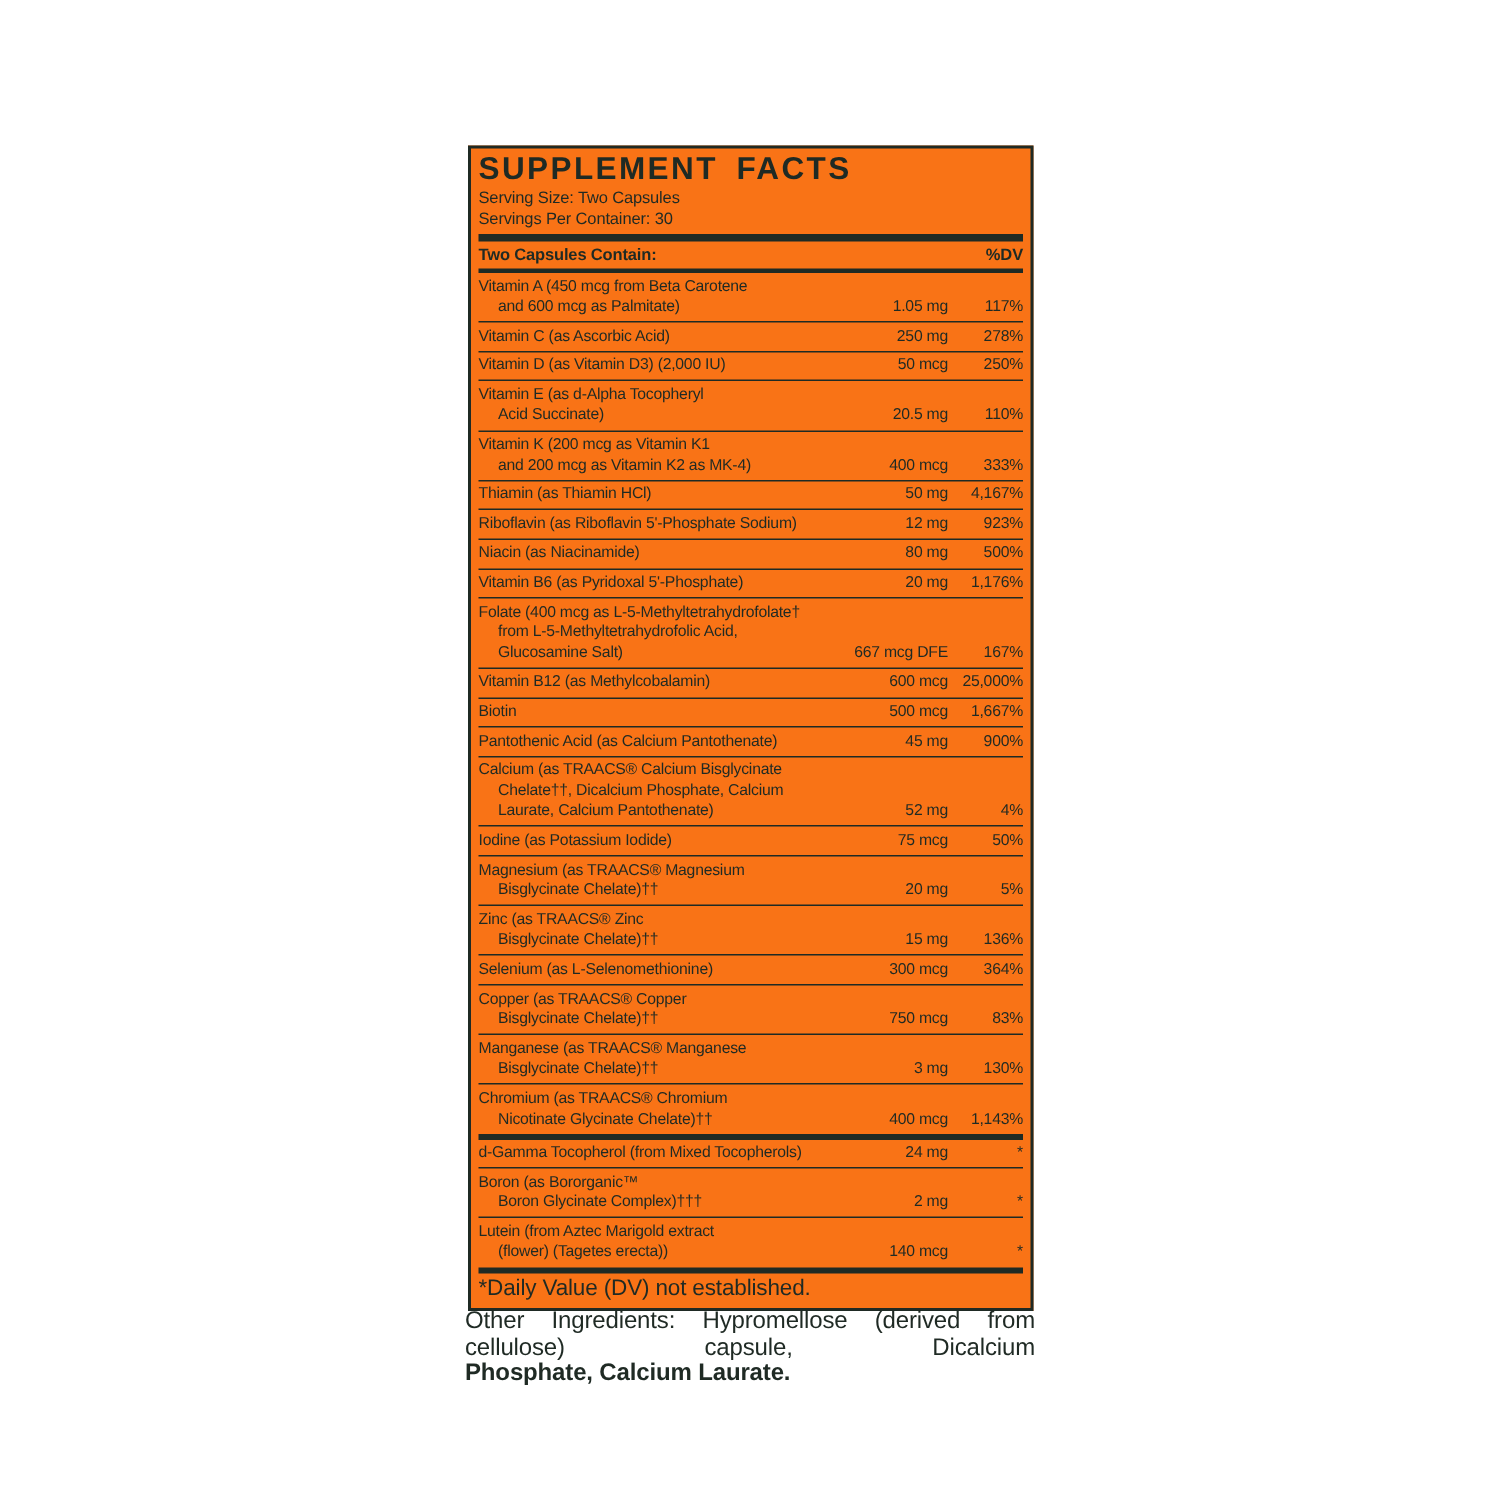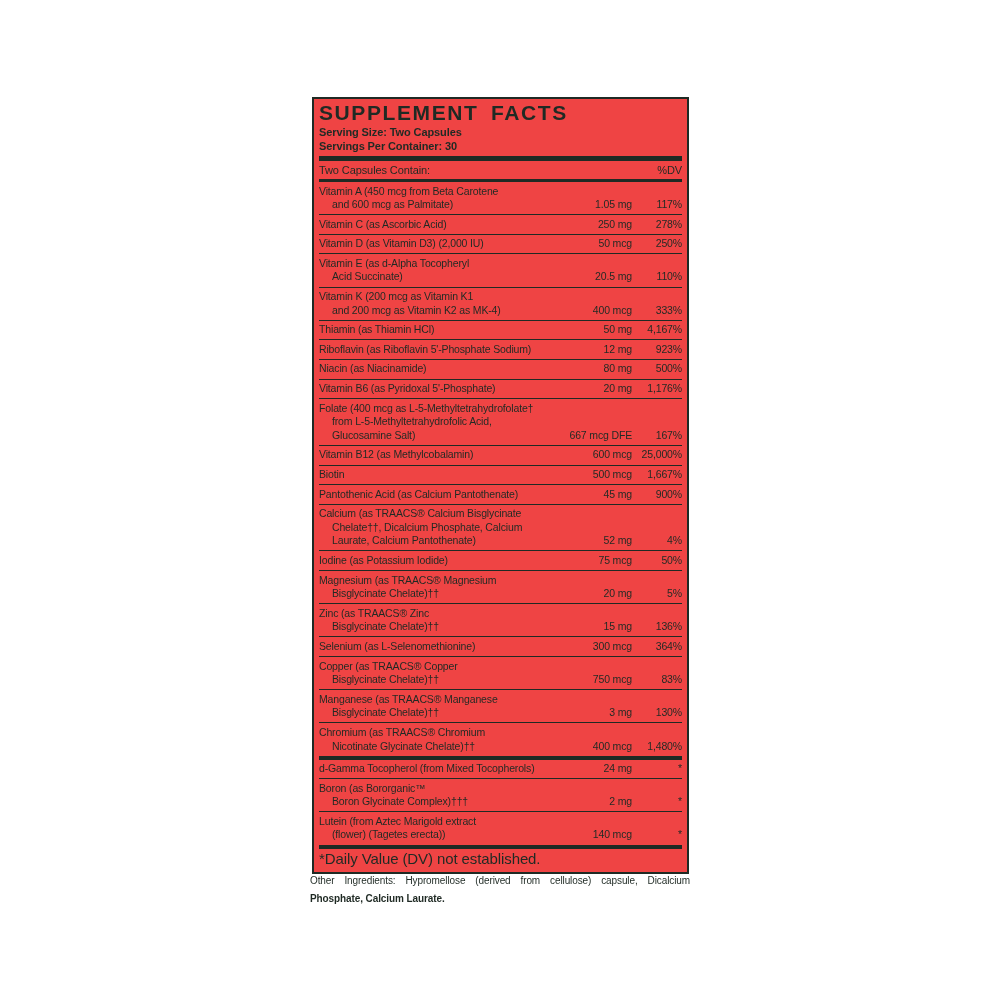--- a/index.html
+++ b/index.html
@@ -14,49 +14,49 @@
   }
   .stage { position: relative; width: 1000px; height: 1000px; overflow: hidden; }
 
   .panel {
     position: absolute;
     left: 312px;
     top: 97px;
     width: 377px;
     box-sizing: border-box;
     border: 2px solid #1f2a24;
-    background: #ef4444;
+    background: #f97316;
     padding: 2px 5px 4px 5px;
   }
   .title {
     font-size: 21px;
     font-weight: 700;
     letter-spacing: 1.6px;
     word-spacing: 5px;
     line-height: 24px;
     white-space: nowrap;
   }
   .serving {
     font-size: 11px;
-    font-weight: 700;
+    font-weight: 400;
     line-height: 14px;
     letter-spacing: -0.1px;
   }
   .bar { background: #1f2a24; }
   .bar-heavy   { height: 4.5px; margin-top: 3px; }
   .bar-medium  { height: 3px; }
   .bar-section { height: 4px; }
   .bar-foot    { height: 4px; }
 
   .colhead {
     display: flex;
     justify-content: space-between;
     align-items: flex-end;
     font-size: 11px;
-    font-weight: 400;
+    font-weight: 700;
     letter-spacing: -0.1px;
     padding: 3.5px 0 3px 0;
   }
 
   .row {
     display: flex;
     align-items: flex-end;
     padding: 2.5px 0;
     font-size: 10.5px;
     line-height: 13.6px;
@@ -78,21 +78,21 @@
     letter-spacing: -0.1px;
     padding: 3.5px 0 2px 0;
     line-height: 14px;
   }
 
   .other {
     position: absolute;
     left: 310px;
     top: 872px;
     width: 380px;
-    font-size: 10px;
+    font-size: 16px;
     line-height: 17.5px;
     letter-spacing: -0.1px;
   }
   .other .l1 { text-align: justify; text-align-last: justify; }
   .other .l2 { text-align: left; font-weight: bold; }
 </style>
 </head>
 <body>
 
 <div class="stage">
@@ -220,21 +220,21 @@
         <div class="row bt">
           <div class="nm">Manganese (as TRAACS® Manganese
 Bisglycinate Chelate)††</div>
           <div class="amt">3 mg</div>
           <div class="dv">130%</div>
         </div>
         <div class="row bt">
           <div class="nm">Chromium (as TRAACS® Chromium
 Nicotinate Glycinate Chelate)††</div>
           <div class="amt">400 mcg</div>
-          <div class="dv">1,480%</div>
+          <div class="dv">1,143%</div>
         </div>
         <div class="bar bar-section"></div>
         <div class="row">
           <div class="nm">d-Gamma Tocopherol (from Mixed Tocopherols)</div>
           <div class="amt">24 mg</div>
           <div class="dv">*</div>
         </div>
         <div class="row bt">
           <div class="nm">Boron (as Bororganic™
 Boron Glycinate Complex)†††</div>

